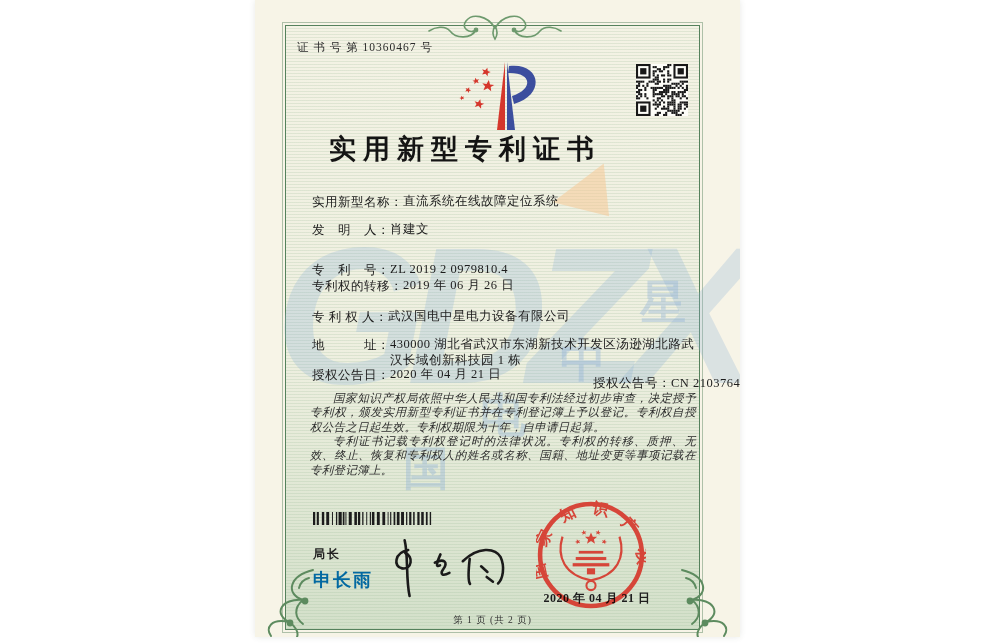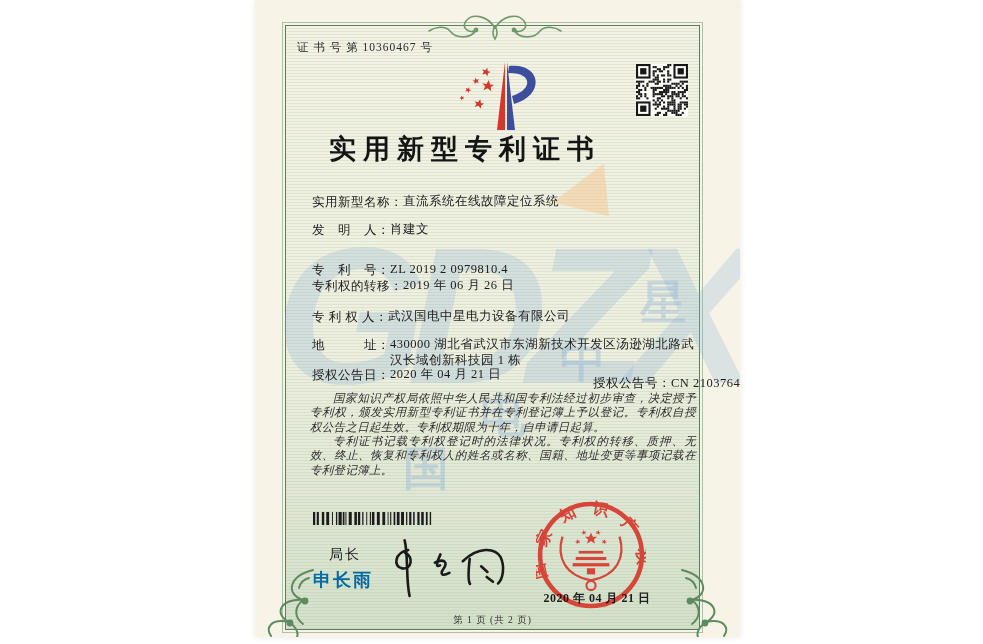--- a/index.html
+++ b/index.html
@@ -44,21 +44,21 @@
   .r4 { top:309px; } .r5 { top:337px; } .r6 { top:367px; }
   .grant2 { position:absolute; left:233px; top:8px; white-space:nowrap;margin-left:48px; }
   .r6 { width:388px; }
 
   .body-par { position:absolute; left:55px; width:386px; font-size:11.5px; line-height:14.3px;
     color:#2e2e2e; text-align:justify; text-indent:2em; font-style:italic; letter-spacing:0.3px; }
   .p1 { top:391px; } .p2 { top:434px; }
 
   .barcode { position:absolute; left:58px; top:512px; width:120px; height:13px; }
 
-  .sig-title { position:absolute; left:74px; top:546px; font-size:14px; font-weight:400;
+  .sig-title { position:absolute; left:58px; top:546px; font-size:12px; font-weight:700;
     color:#222; font-family:"Liberation Sans","DejaVu Sans",sans-serif; letter-spacing:2px; }
   .sig-name  { position:absolute; left:58px; top:568px; font-size:18px; font-weight:700;
     color:#0369a1; font-family:"Liberation Sans","DejaVu Sans",sans-serif; letter-spacing:2px; }
   .signature { position:absolute; left:128px; top:532px; }
 
   .seal { position:absolute; left:281px; top:500px; z-index:3; }
   .seal-date { position:absolute; left:284px; top:590px; width:116px; text-align:center;
     font-size:12px; font-weight:700; color:#1e1e1e; z-index:4; mix-blend-mode:multiply;
     letter-spacing:0.5px; white-space:nowrap; }
 

